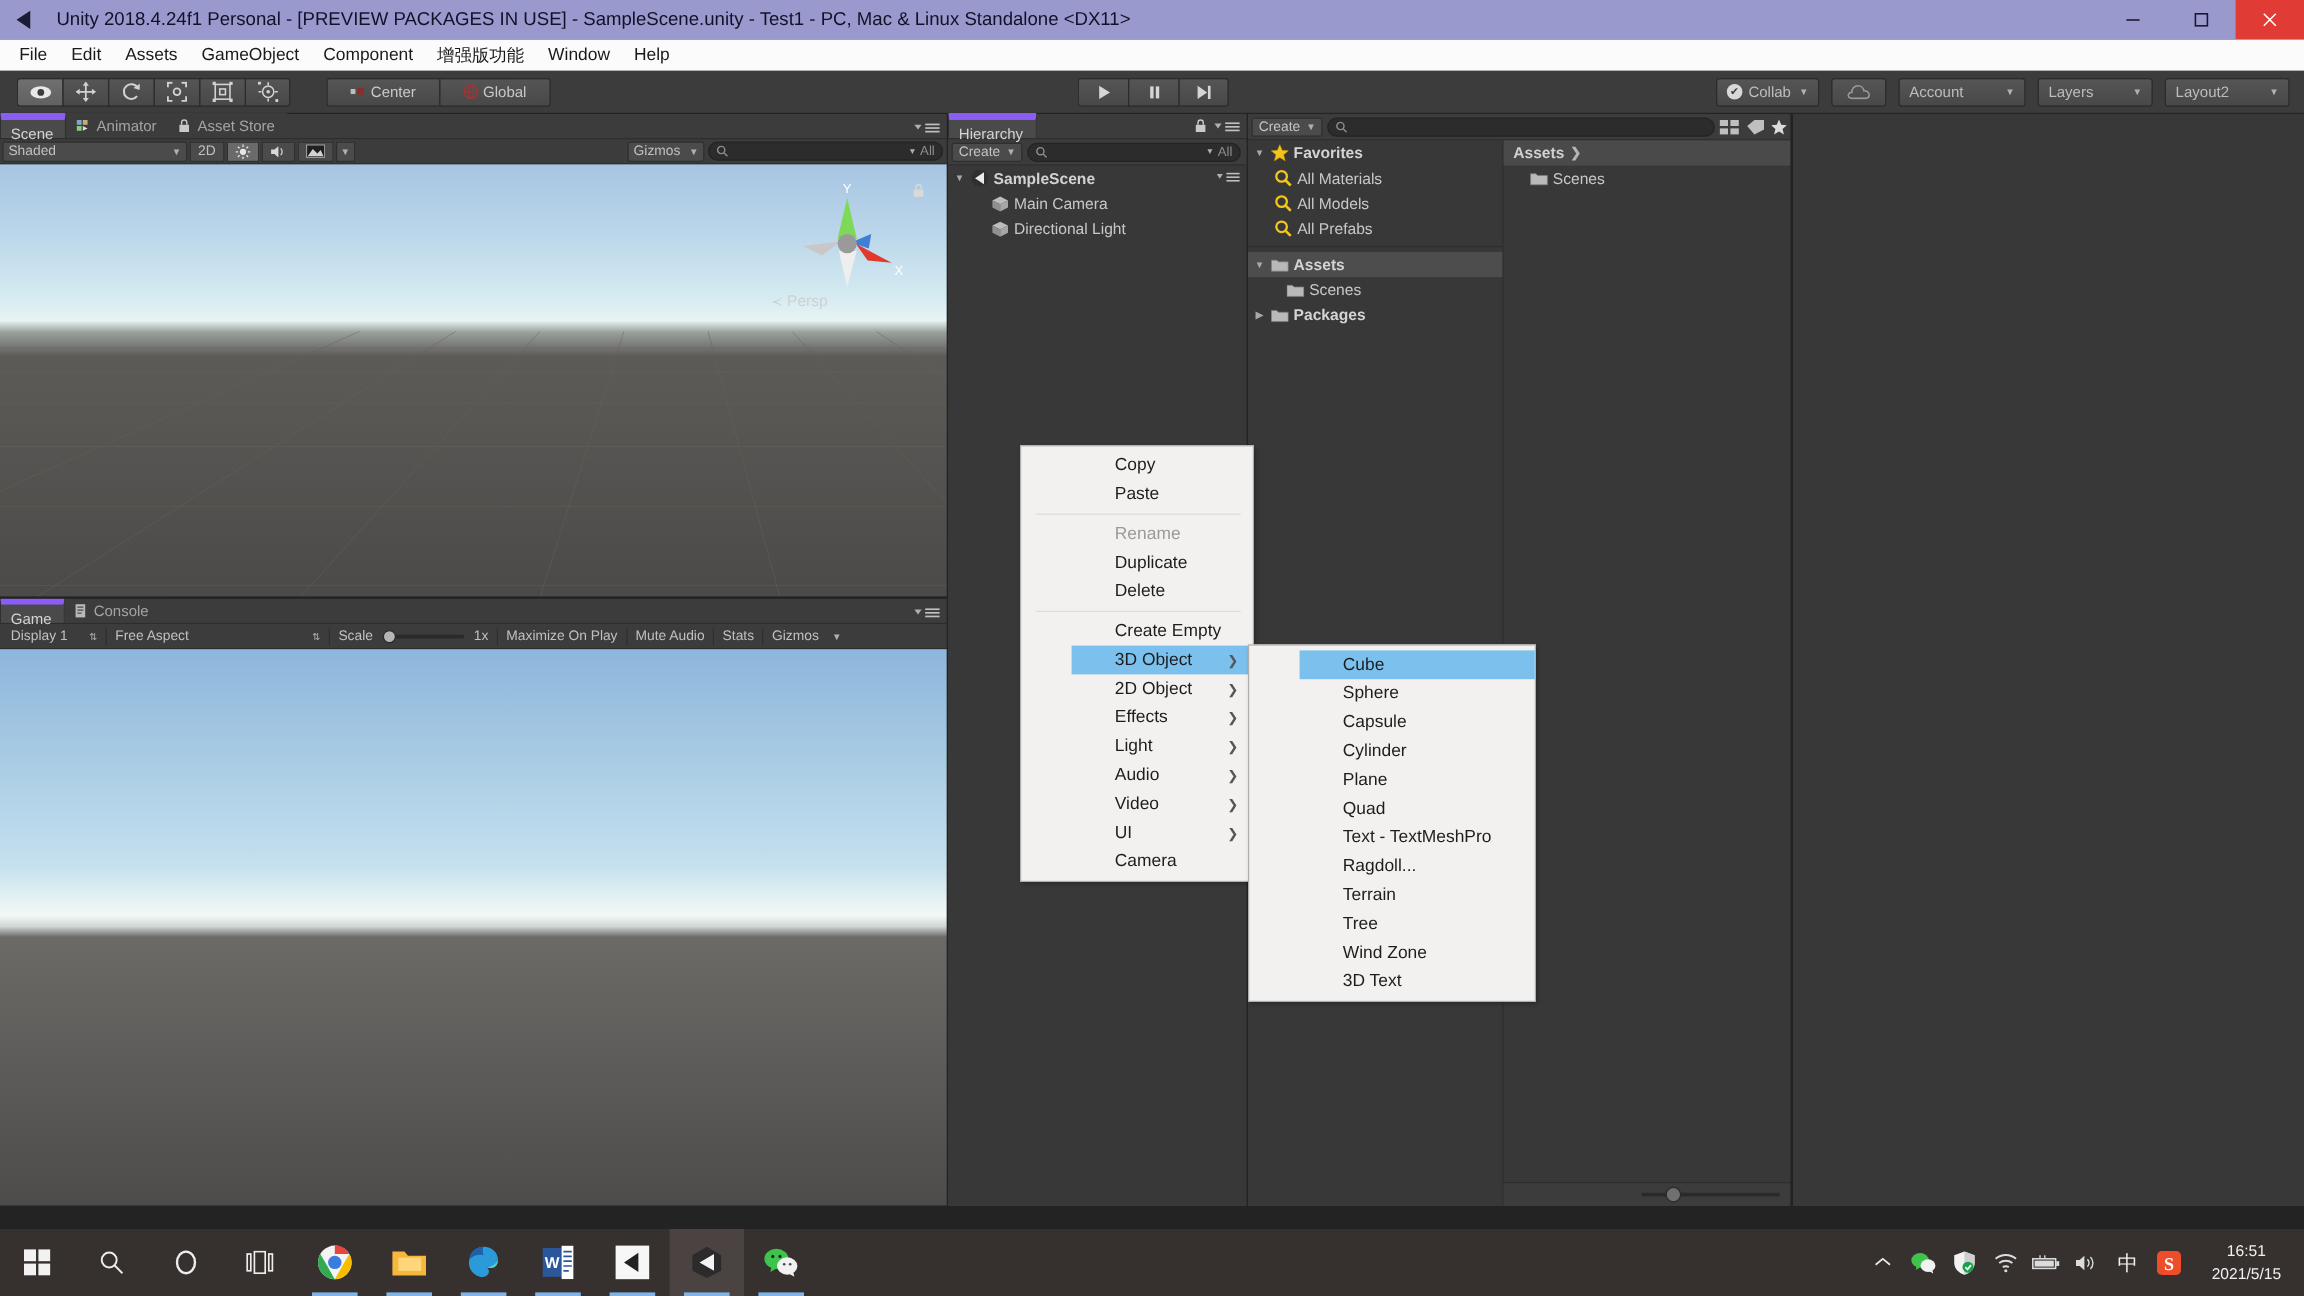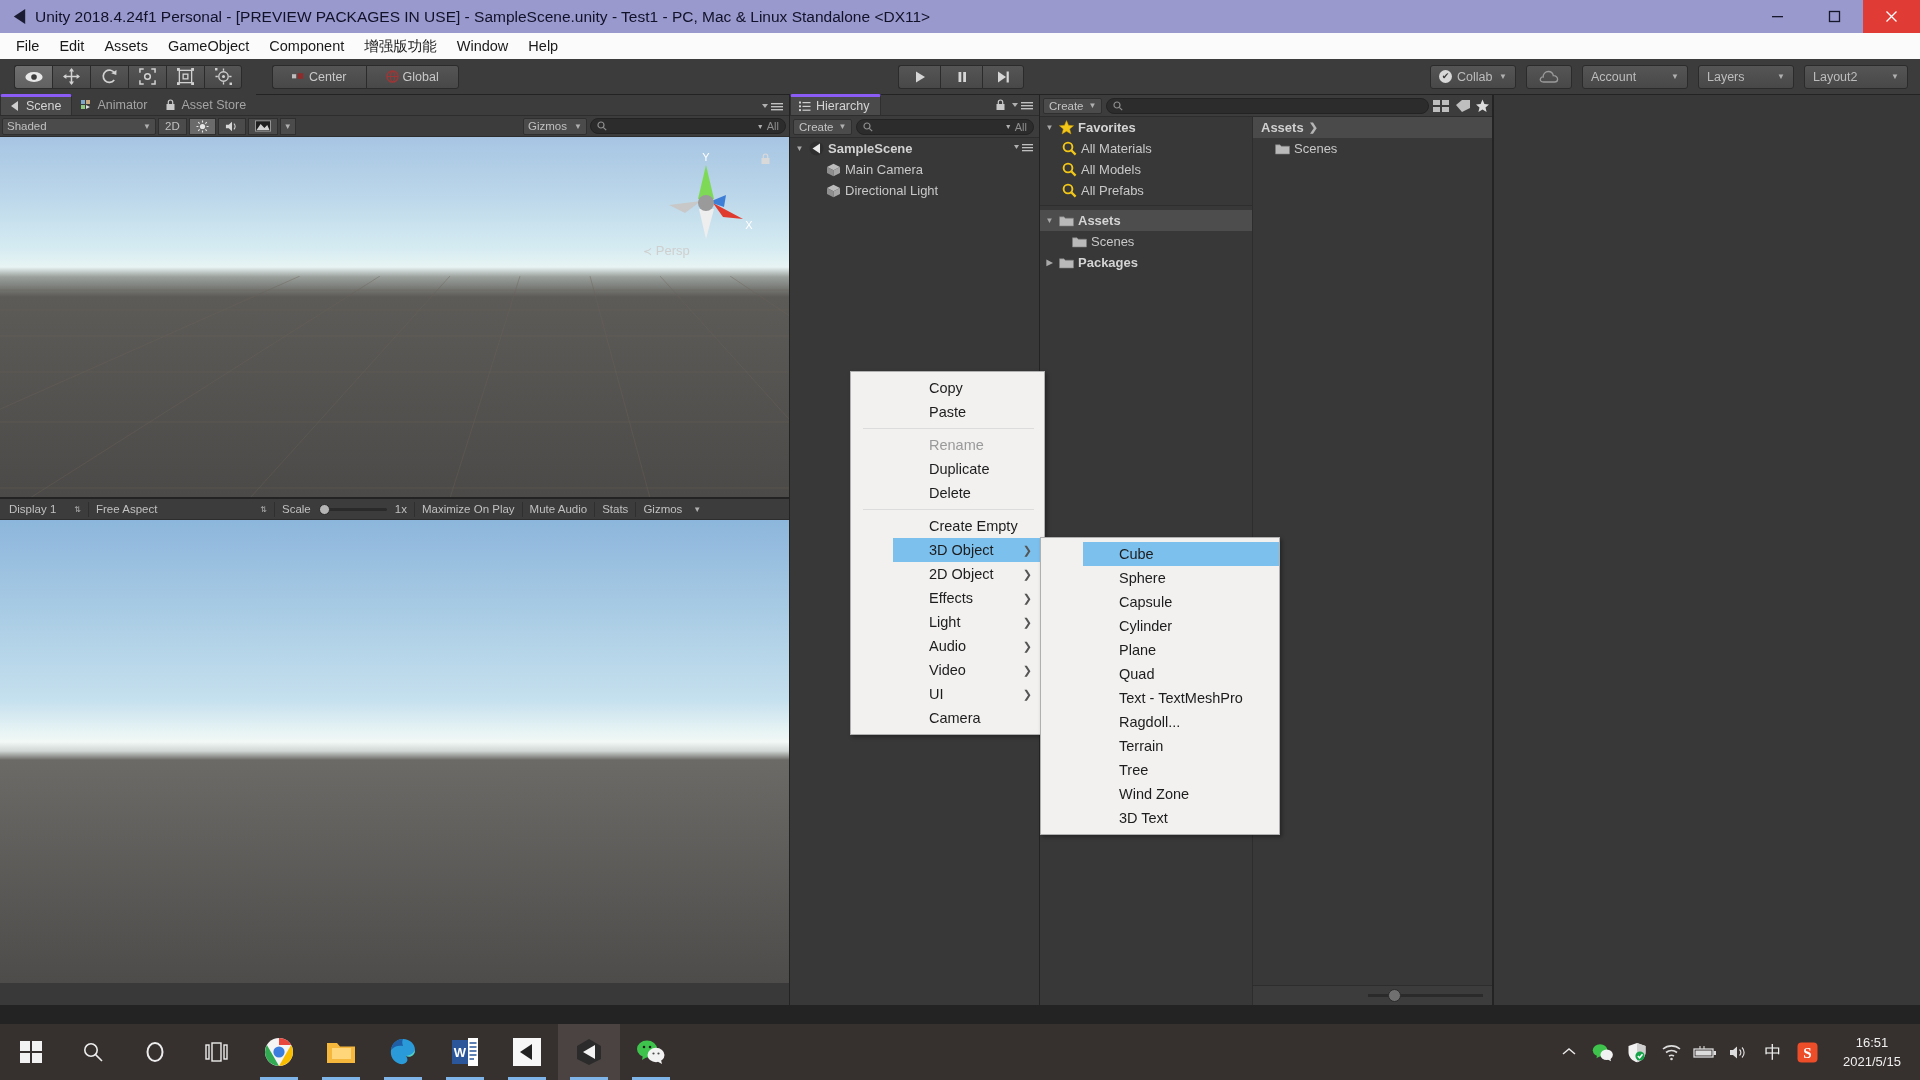--- a/index.html
+++ b/index.html
@@ -17,21 +17,21 @@
   .titlebar {
     position: absolute; top: 0; left: 0; width: 1920px; height: 33px;
     background: #9999cd;
     display: flex; align-items: center;
   }
   .titlebar .unity-glyph {
     width: 26px; height: 33px; display: flex; align-items: center; justify-content: center;
     margin-left: 6px;
   }
   .titlebar .ttext {
-    color: #11112a; font-size: 15.5px; white-space: nowrap; margin-left: 3px;
+    color: #11112a; font-size: 15.5px; white-space: nowrap; margin-left: 15px;
     font-family: "Liberation Sans", sans-serif;
   }
   .win-btns { position: absolute; right: 0; top: 0; height: 33px; display: flex; }
   .win-btn {
     width: 57px; height: 33px; display: flex; align-items: center; justify-content: center;
     color: #18182c; font-size: 15px;
   }
   .win-btn.close-btn { color: #fff; background: #e03c35; }
   .win-btn svg { display: block; }
 
@@ -95,22 +95,22 @@
   
   .panel { position: absolute; background: #383838; }
   .panel-tabbar {
     height: 21px; background: #3c3c3c; display: flex; align-items: flex-end;
     position: relative; border-bottom: 1px solid #2d2d2d;
   }
   .ptab {
     height: 21px; padding: 0 10px 0 8px; display: flex; align-items: center; gap: 5px;
     font-size: 12.5px; color: #a4a4a4; background: #3c3c3c;
   }
-  .ptab.active { background: #4a4a4a; color: #d4d4d4; border-top: 3px solid #8b5cf6;
-    border-left: 1px solid #2f2f2f; border-right: 1px solid #2f2f2f; border-radius: 2px 2px 0 0;}
+  .ptab.active { background: #4a4a4a; color: #d4d4d4; border-top: 6px solid #8b5cf6;
+    border-left: 1px solid #2f2f2f; border-right: 1px solid #2f2f2f; border-radius: 2px 2px 0 0; flex-direction: column;}
   .tabtools { position: absolute; right: 5px; bottom: 3px; display: flex; align-items: center; gap: 4px; }
 
   
   #scene-panel { left: 0; top: 95px; width: 789px; height: 404px; background: #393939; }
   .scene-toolbar {
     height: 21px; background: #3c3c3c; display: flex; align-items: center;
     padding-left: 2px; gap: 0px; border-bottom: 1px solid #2d2d2d;
   }
   .sdrop {
     height: 17px; min-width: 150px; background: #4b4b4b; border: 1px solid #2f2f2f;
@@ -517,20 +517,45 @@
         </div>
       </div>
       <svg style="position:absolute; right:18px; top:16px" width="11" height="13" viewBox="0 0 11 13">
         <rect x="1.5" y="5" width="8" height="6" fill="#d9d9d9"></rect>
         <path d="M3.3 5 V3.2 A2.2 2.2 0 0 1 7.7 3.2 V5" fill="none" stroke="#d9d9d9" stroke-width="1.2"></path>
       </svg>
     </div>
   </div>
 
   <div class="panel" id="game-panel">
+    <div class="panel-tabbar">
+      <div class="ptab active">
+        <svg width="12" height="12" viewBox="0 0 12 12">
+          <path d="M9.5 1.2 A5.2 5.2 0 1 0 9.5 10.8 A4.4 4.4 0 1 1 9.5 1.2" fill="#cfcfcf"></path>
+        </svg>
+        <span>Game</span>
+      </div>
+      <div class="ptab">
+        <svg width="11" height="12" viewBox="0 0 11 12">
+          <rect x="1" y="0.5" width="8" height="11" fill="#b8b8b8"></rect>
+          <g stroke="#4a4a4a" stroke-width="1">
+              <path d="M2.5 3 H7.5 M2.5 5.5 H7.5 M2.5 8 H6"></path>
+            </g>
+        </svg>
+        <span>Console</span>
+      </div>
+      <div class="tabtools">
+        <svg width="24" height="11" viewBox="0 0 24 11">
+          <polygon points="2,3 8,3 5,7" fill="#b0b0b0"></polygon>
+          <rect x="11" y="2" width="12" height="1.4" fill="#c0c0c0"></rect>
+            <rect x="11" y="5" width="12" height="1.4" fill="#c0c0c0"></rect>
+            <rect x="11" y="8" width="12" height="1.4" fill="#c0c0c0"></rect>
+        </svg>
+      </div>
+    </div>
 
     <div class="game-toolbar">
       <div class="gtxt" style="width:86px">
         <span>Display 1</span>
         <span style="margin-left:auto;font-size:8px;color:#b0b0b0">⇅</span>
       </div>
       <div class="gsep"></div>
       <div class="gtxt" style="width:185px">
         <span>Free Aspect</span>
         <span style="margin-left:auto;font-size:8px;color:#b0b0b0">⇅</span>

